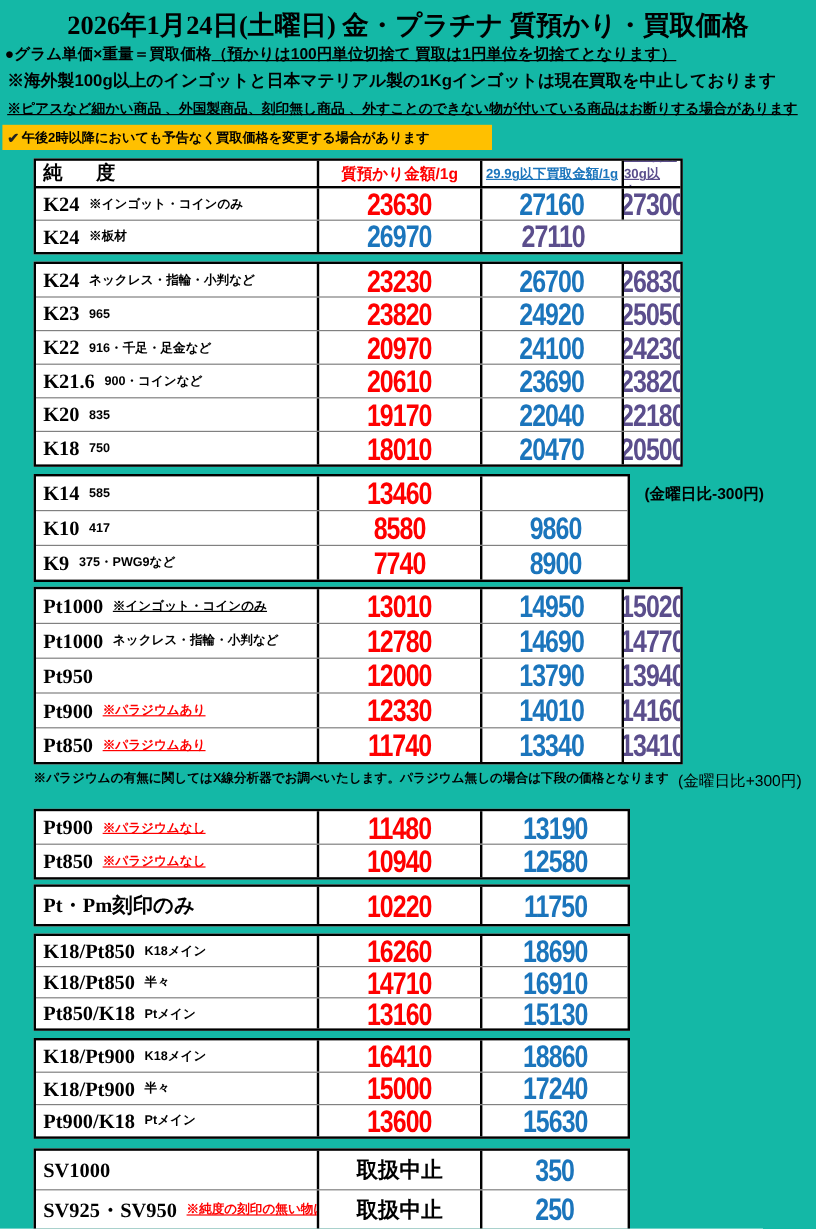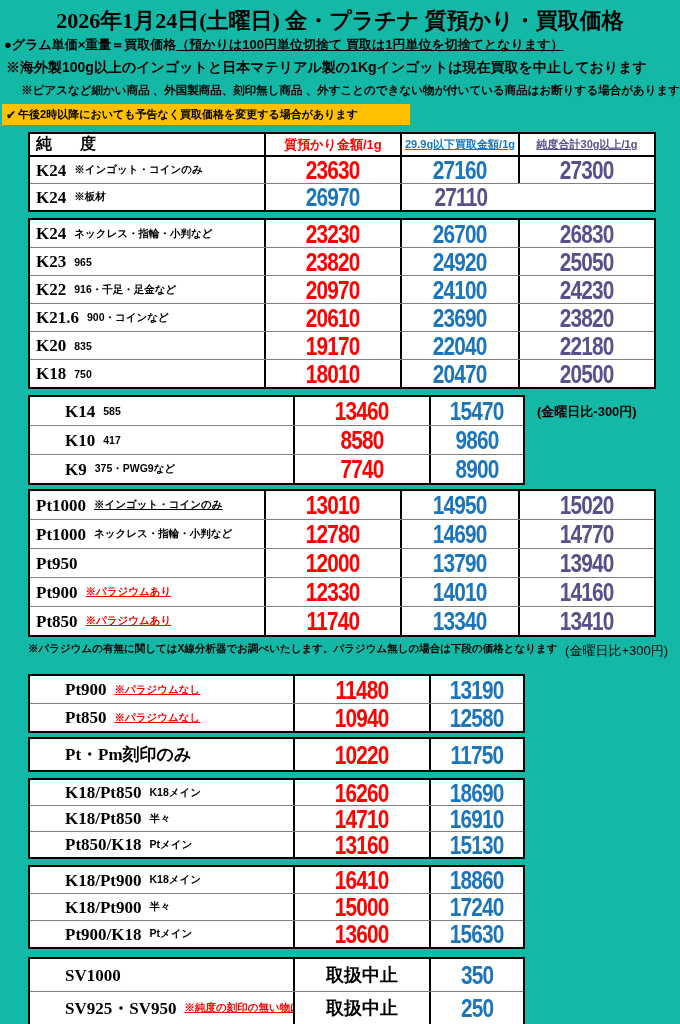--- a/index.html
+++ b/index.html
@@ -3,31 +3,31 @@
 <meta charset="utf-8">
 <style>
   html,body{margin:0;padding:0;background:#fff;}
   .page{position:relative;width:680px;height:1024px;background:#14b8a6;overflow:hidden;
         font-family:"Liberation Sans",sans-serif;color:#000;}
   .title{width:100%;text-align:center;margin-top:8px;font-family:"Liberation Serif",serif;
          font-weight:bold;font-size:22px;line-height:1.15;}
   .noteline1{margin:3px 0 0 4px;font-size:13px;font-weight:bold;}
   .noteline1 .u{text-decoration:underline;text-align:center;}
   .noteline2{margin:5px 0 0 6px;font-size:14px;font-weight:bold;}
-  .noteline3{margin:6px 0 0 6px;font-size:11.5px;font-weight:bold;text-align:right;}
+  .noteline3{margin:6px 0 0 6px;font-size:11.5px;font-weight:bold;text-decoration:underline;}
   .warnband{margin:6px 0 0 2px;width:400px;background:#ffc000;font-size:11px;font-weight:bold;
             padding:3px 4px;display:flex;align-items:center;gap:2px;}
   .warnband .chk{font-size:12px;color:#222;}
   .tables{margin:7px 0 0 28px;width:626px;}
   .secwrap{margin-bottom:6px;}
   .withside{display:flex;align-items:flex-start;}
-  .box{border:2.5px solid #000;width:628px;box-sizing:border-box;background:#fff;}
+  .box{border:2.5px solid #000;width:541px;box-sizing:border-box;background:#fff;}
   .box.narrow{width:497px;}
   .row,.hrow{display:grid;grid-template-columns:236px 136px 118px 1fr;}
-  .narrow .row,.narrow .hrow{grid-template-columns:236px 136px 1fr;padding-left:29px;}
+  .narrow .row,.narrow .hrow{grid-template-columns:236px 136px 1fr;}
   .row{height:28px;border-top:1px solid #808080;}
   .row:first-child{border-top:none;}
   .hrow{height:21px;border-bottom:2px solid #000;}
   .hrow + .row{border-top:none;}
   .cell{display:flex;align-items:center;justify-content:center;overflow:hidden;}
   .c-label{justify-content:flex-start;padding-left:6px;border-right:2px solid #000;white-space:nowrap;}
   .c-pawn{border-right:2px solid #000;}
   .c-buy{border-right:2px solid #000;}
   .narrow .c-buy{border-right:none;}
   .mat{font-family:"Liberation Serif",serif;font-weight:bold;font-size:17px;line-height:1;}
@@ -217,23 +217,20 @@
       <div class="secwrap sec-gold3 withside">
         <div class="box narrow">
           <div class="row">
             <div class="cell c-label">
               <span class="mat">K14</span>
               <span class="sub">585</span>
             </div>
             <div class="cell c-pawn">
               <span class="num red">13460</span>
             </div>
-            <div class="cell c-buy">
-              <span class="num blue">15470</span>
-            </div>
           </div>
           <div class="row">
             <div class="cell c-label">
               <span class="mat">K10</span>
               <span class="sub">417</span>
             </div>
             <div class="cell c-pawn">
               <span class="num red">8580</span>
             </div>
             <div class="cell c-buy">

